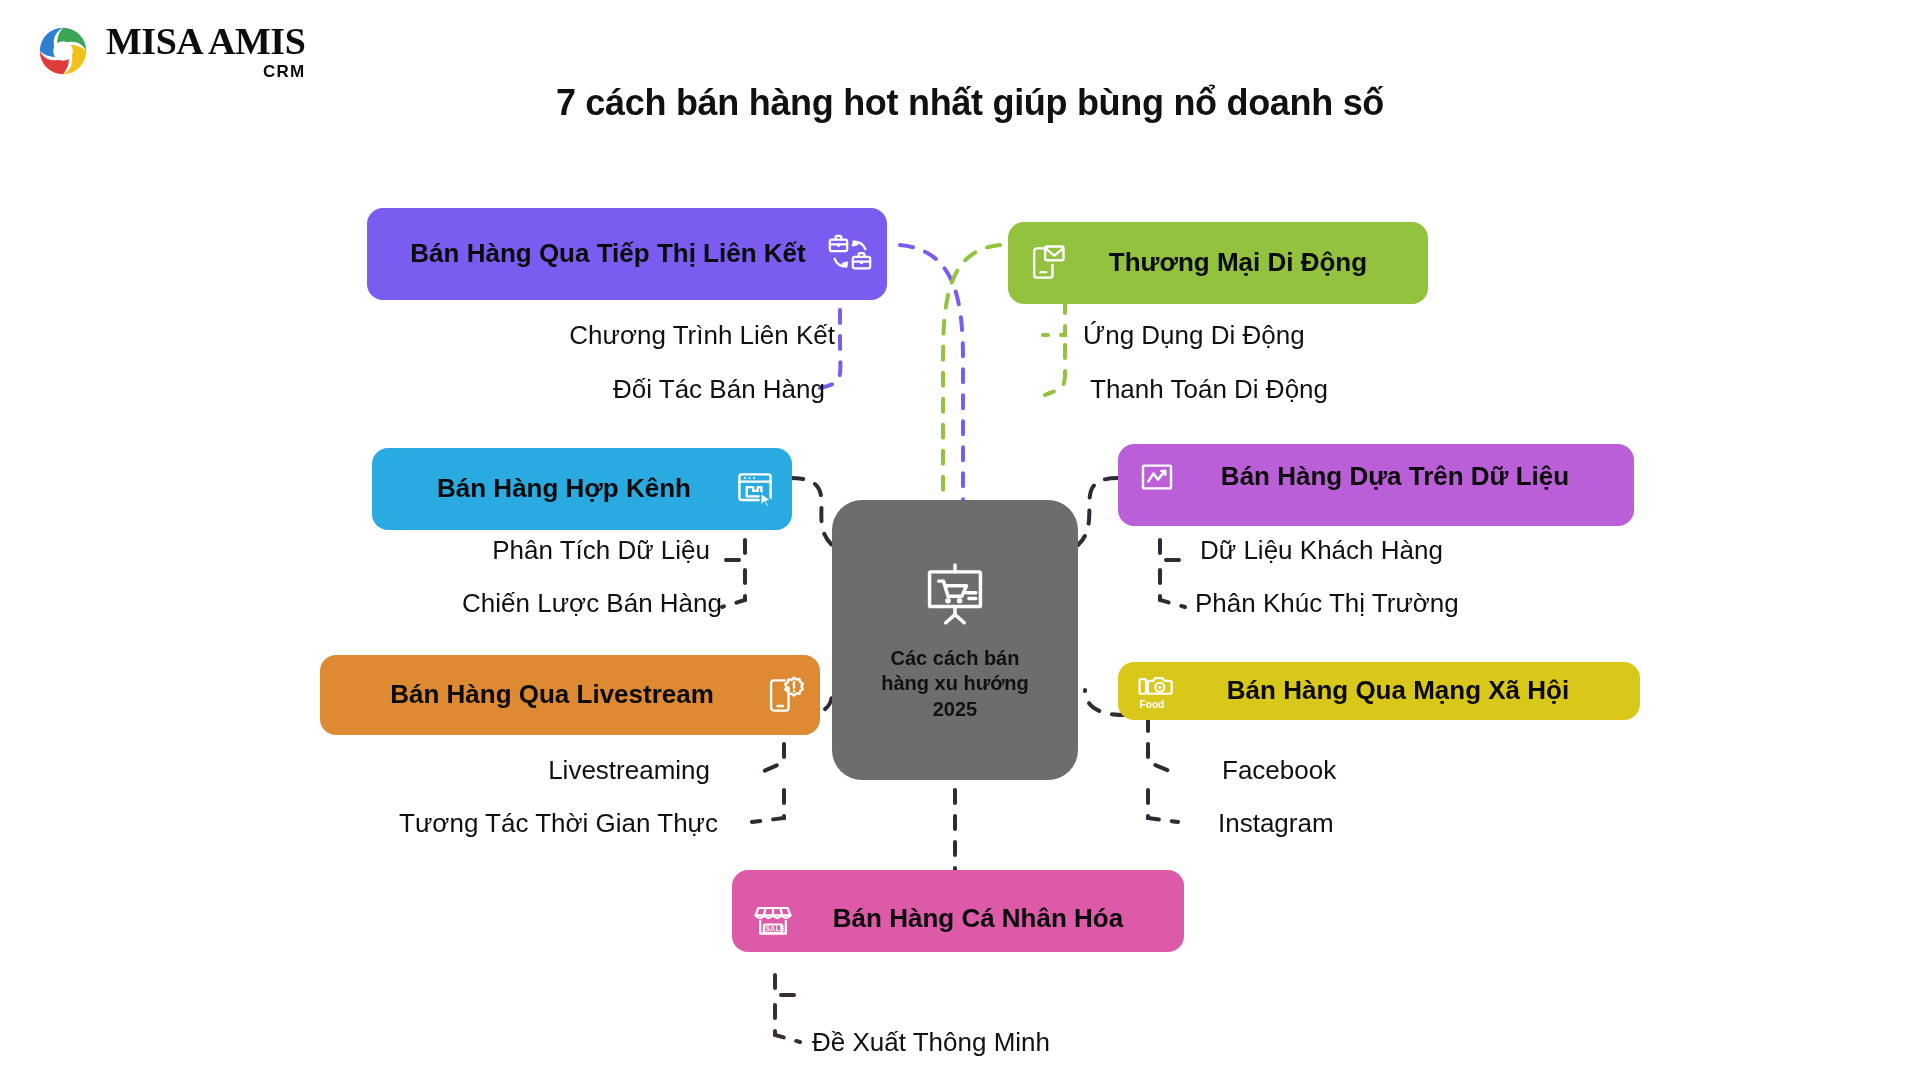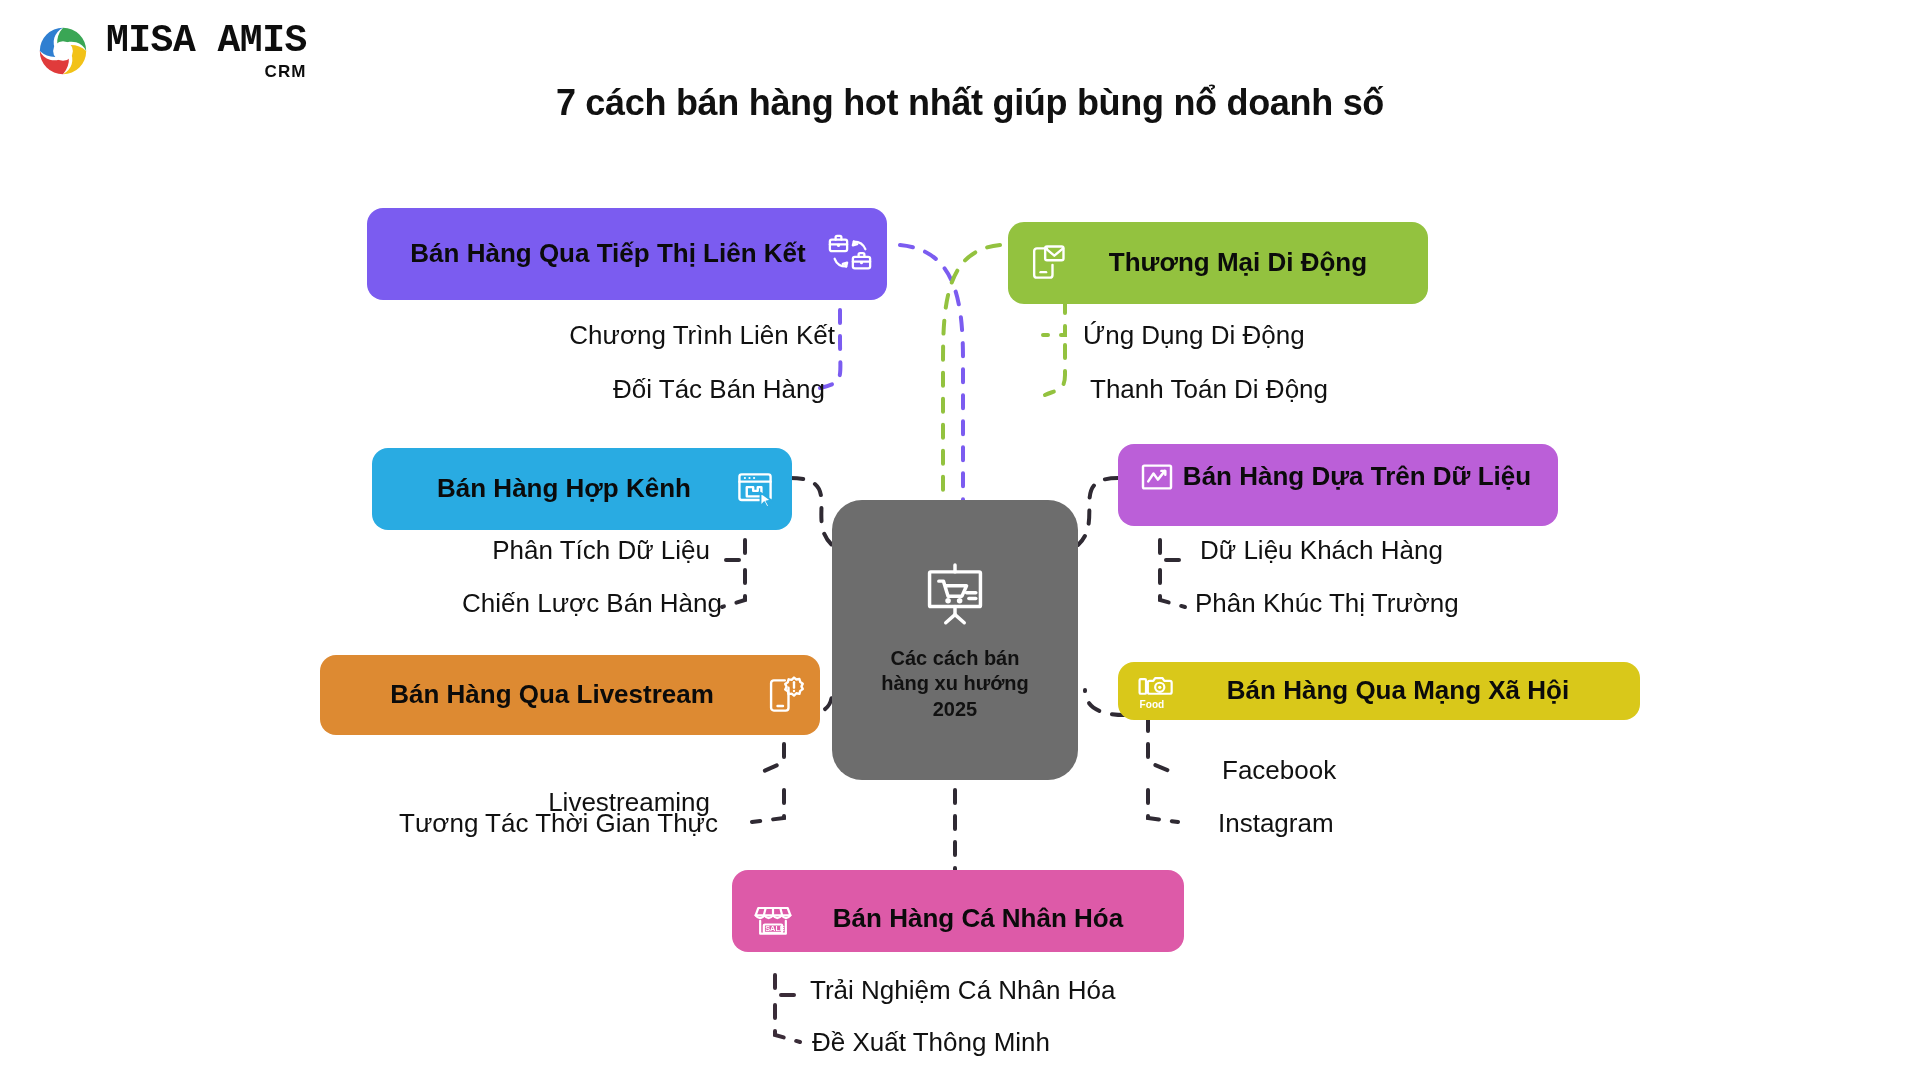--- a/index.html
+++ b/index.html
@@ -10,21 +10,21 @@
     overflow:hidden;
     position:relative;
   }
   #canvas{position:absolute;inset:0;width:1920px;height:1080px;}
 
   
   #logo{position:absolute;left:34px;top:22px;display:flex;align-items:center;gap:14px;}
   #logo .mark{width:58px;height:58px;position:relative;}
   #logo .wordmark{display:flex;flex-direction:column;align-items:flex-end;line-height:1;}
   #logo .wordmark .w1{font-size:38px;font-weight:700;letter-spacing:-0.5px;color:#0d0d0d;
-     font-family:Liberation Mono, monospace;}
+     font-family:Liberation Serif, serif;}
   #logo .wordmark .w2{font-size:17px;font-weight:600;letter-spacing:1.2px;color:#0d0d0d;margin-top:3px;}
 
   
   #page-title{
     position:absolute;left:380px;top:82px;width:1180px;
     text-align:center;
     font-size:36px;font-weight:700;color:#111111;
     font-family:"Liberation Sans", sans-serif;
     letter-spacing:-0.3px;
   }
@@ -190,21 +190,21 @@
         <circle cx="18" cy="12" r="1.2" fill="#ffffff" stroke="none"></circle>
         <circle cx="23" cy="12" r="1.2" fill="#ffffff" stroke="none"></circle>
         <path d="M15 22 h7 v4 h5 v-4 h4 v10 h-16 z"></path>
         <path d="M30 28 L30 43 L34 38.5 L37 44 L39.5 42.5 L36.6 37.5 L42 36.5 Z" fill="#ffffff" stroke="#29abe2" stroke-width="2"></path>
       </svg>
     </div>
   </div>
   <div class="sub left" style="left:140px;top:535px;width:570px;">Phân Tích Dữ Liệu</div>
   <div class="sub left" style="left:140px;top:588px;width:582px;">Chiến Lược Bán Hàng</div>
 
-  <div class="node icon-left" style="left:1118px;top:444px;width:440px;height:82px;background:#bb5fd8;padding:0 24px 16px 16px;font-size:26px;">
+  <div class="node icon-left" style="left:1118px;top:444px;width:516px;height:82px;background:#bb5fd8;padding:0 24px 16px 16px;font-size:26px;">
     <div class="nicon">
       <svg viewBox="0 0 48 48" width="42" height="42" fill="none" stroke="#ffffff" stroke-width="2.8" stroke-linecap="round" stroke-linejoin="round">
         <rect x="8" y="11" width="32" height="26" rx="1.5"></rect>
         <path d="M14 29 L20 20 L25 27 L33 17"></path>
         <path d="M29 17 h4.5 v4.5"></path>
       </svg>
     </div>
     <div class="label">Bán Hàng Dựa Trên Dữ Liệu</div>
   </div>
   <div class="sub right" style="left:1200px;top:535px;">Dữ Liệu Khách Hàng</div>
@@ -217,21 +217,21 @@
         <path d="M30 16 V38 a3 3 0 0 1 -3 3 H14 a3 3 0 0 1 -3 -3 V11 a3 3 0 0 1 3 -3 h12"></path>
         <line x1="18" y1="36" x2="24" y2="36"></line>
         <path d="M36 5 l2.6 2.1 l3.3 -0.6 l0.9 3.2 l2.8 1.9 l-1.5 3 l1.5 3 l-2.8 1.9 l-0.9 3.2
                  l-3.3 -0.6 L36 24.6 l-2.6 -2.1 l-3.3 0.6 l-0.9 -3.2 l-2.8 -1.9 l1.5 -3 l-1.5 -3
                  l2.8 -1.9 l0.9 -3.2 l3.3 0.6 Z"></path>
         <line x1="36" y1="10" x2="36" y2="16"></line>
         <circle cx="36" cy="19.6" r="1.3" fill="#ffffff" stroke="none"></circle>
       </svg>
     </div>
   </div>
-  <div class="sub left" style="left:140px;top:755px;width:570px;margin-top:32px;">Livestreaming</div>
+  <div class="sub left" style="left:140px;top:755px;width:570px;">Livestreaming</div>
   <div class="sub left" style="left:140px;top:808px;width:578px;">Tương Tác Thời Gian Thực</div>
 
   <div class="node icon-left" style="left:1118px;top:662px;width:522px;height:58px;background:#d9c81a;padding:0 24px 0 16px;font-size:26px;">
     <div class="nicon">
       <svg viewBox="0 0 48 48" width="44" height="44" fill="none" stroke="#ffffff" stroke-width="2.4" stroke-linecap="round" stroke-linejoin="round">
         <rect x="5" y="11" width="7" height="16" rx="1.2"></rect>
         <path d="M16 13 h4 l2 -3 h8 l2 3 h6 a2 2 0 0 1 2 2 v10 a2 2 0 0 1 -2 2 H16 a2 2 0 0 1 -2 -2 V15 a2 2 0 0 1 2 -2 Z"></path>
         <circle cx="27" cy="20" r="5"></circle>
         <circle cx="27" cy="20" r="1.8" fill="#ffffff" stroke="none"></circle>
         <text x="5" y="42" font-family="Liberation Sans, sans-serif" font-size="11" font-weight="700" fill="#ffffff" stroke="none">Food</text>
@@ -250,16 +250,15 @@
         <line x1="24" y1="12" x2="24" y2="20"></line>
         <line x1="32" y1="12" x2="34" y2="20"></line>
         <path d="M5 20 q4.7 6 9.5 0 q4.7 6 9.5 0 q4.7 6 9.5 0 q4.7 6 9.5 0"></path>
         <path d="M10 26 v14 h28 V26"></path>
         <rect x="14" y="30" width="20" height="9" rx="1"></rect>
         <text x="15.5" y="37.6" font-family="Liberation Sans, sans-serif" font-size="8" font-weight="700" fill="#ffffff" stroke="none">SALE</text>
       </svg>
     </div>
     <div class="label">Bán Hàng Cá Nhân Hóa</div>
   </div>
-  <div class="sub right" style="left:810px;top:975px;">Trải Nghiệm Cá Nhân Hóa</div>
   <div class="sub right" style="left:812px;top:1027px;">Đề Xuất Thông Minh</div>
 
 </div>
 
 </body></html>

